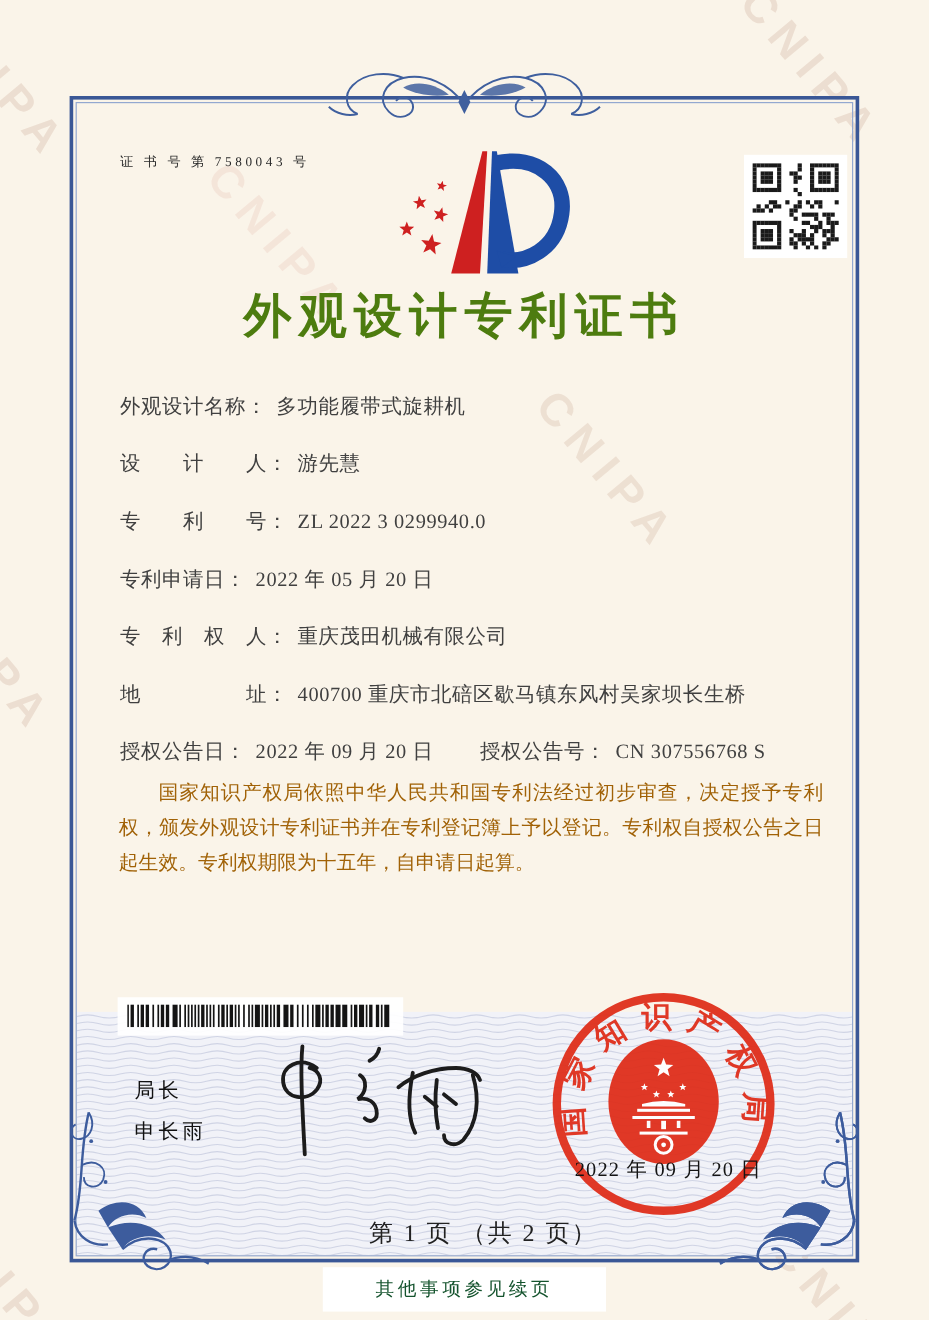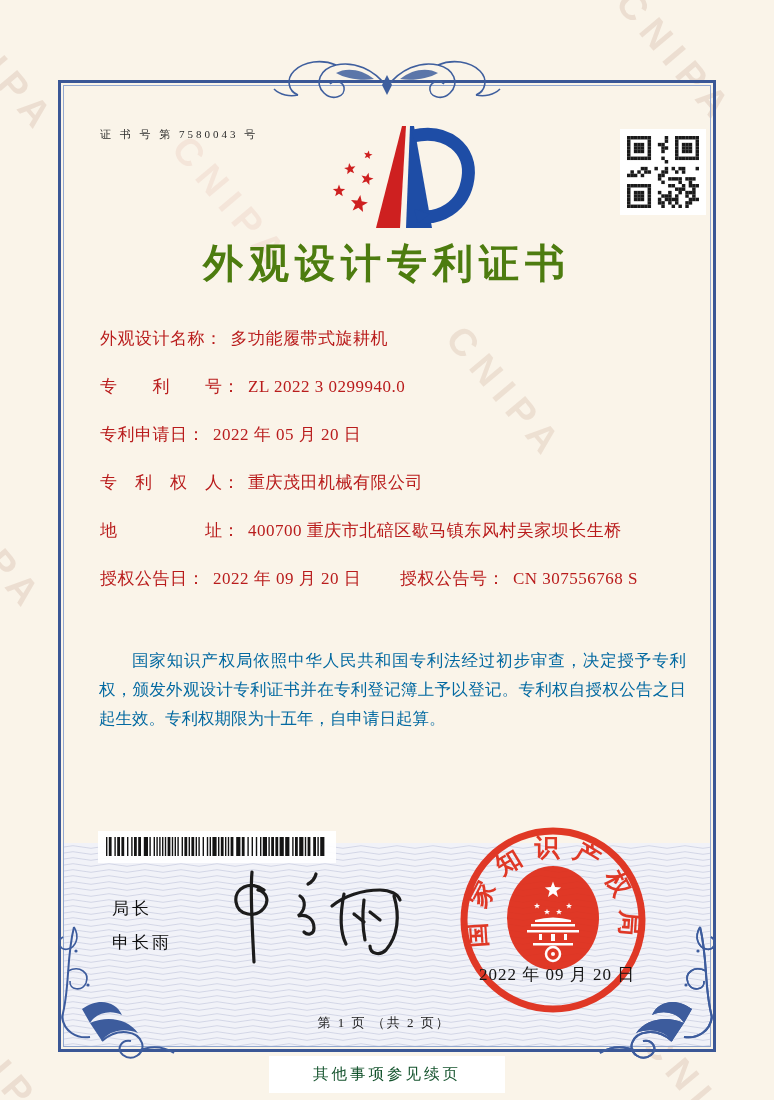--- a/index.html
+++ b/index.html
@@ -15,35 +15,35 @@
   .frame{position:absolute;left:58px;top:80px;width:652px;height:966px;
          border:3px solid #3a5796;}
   .frame-inner{position:absolute;left:2px;top:2px;right:2px;bottom:2px;
          border:1px solid #93a8d0;}
   
   .waves{position:absolute;left:64px;top:843px;width:646px;height:203px;overflow:hidden;}
   .certno{position:absolute;left:100px;top:127px;font-size:11px;letter-spacing:3px;color:#2b2b2b;}
   .qrbox{position:absolute;left:620px;top:129px;width:86px;height:86px;background:#ffffff;}
   .title{position:absolute;left:0;top:236px;width:774px;text-align:center;
          font-size:40px;font-weight:bold;letter-spacing:6px;color:#4d7c0f;}
-  .fields{position:absolute;left:100px;top:327px;width:575px;font-size:17px;color:#b91c1c;}
+  .fields{position:absolute;left:100px;top:327px;width:575px;font-size:17px;color:#404040;}
   .frow{height:22px;margin-bottom:26px;position:relative;letter-spacing:.5px;}
   .lbl{white-space:pre;}
   .val{margin-left:8px;white-space:pre;}
   .grant-no{position:absolute;left:300px;top:0;}
   .paras{position:absolute;left:99px;top:646px;width:587px;font-size:16.5px;
-         line-height:29px;color:#0369a1;text-align:justify;}
+         line-height:29px;color:#a16207;text-align:justify;}
   .paras p{margin:0;text-indent:2em;}
   .barcode-box{position:absolute;left:98px;top:831px;width:238px;height:32px;background:rgba(255,255,255,.92);}
   .signer{position:absolute;left:112px;font-family:"Liberation Sans","DejaVu Sans",sans-serif;
           font-size:17px;letter-spacing:3px;color:#111;font-weight:500;}
   .seal-date{position:absolute;left:462px;top:963px;width:190px;text-align:center;
              font-size:17px;letter-spacing:1px;color:#141414;z-index:6;}
   .pagenote{position:absolute;left:58px;top:1014px;width:652px;text-align:center;
-            font-size:13px;letter-spacing:2px;color:#222;z-index:6;}
+            font-size:20px;letter-spacing:2px;color:#222;z-index:6;padding-left:19px;}
   .contnote{position:absolute;left:50%;transform:translateX(-50%);top:1056px;
             background:#ffffff;padding:8px 44px;font-size:15.5px;letter-spacing:3px;color:#14532d;}
   svg{display:block;}
 </style>
 </head>
 <body>
 
 <div class="wm" style="left:-38px;top:-8px">CNIPA</div>
 <div class="wm" style="left:640px;top:-18px">CNIPA</div>
 <div class="wm" style="left:196px;top:128px;color:#d99a8d;opacity:.16">CNIPA</div>
@@ -311,20 +311,23 @@
     <use href="#orn-half" transform="translate(250,0) scale(-1,1)"></use>
     <polygon points="125,18 130,28 125,38 120,28" fill="#3f5f9e" stroke="none"></polygon>
   </g>
 </svg>
 
 <div class="fields">
   <div class="frow">
     <span class="lbl">外观设计名称：</span><span class="val">多功能履带式旋耕机</span>
   </div>
   <div class="frow">
+    <span class="lbl">设　　计　　人：</span><span class="val">游先慧</span>
+  </div>
+  <div class="frow">
     <span class="lbl">专　　利　　号：</span><span class="val">ZL 2022 3 0299940.0</span>
   </div>
   <div class="frow">
     <span class="lbl">专利申请日：</span><span class="val">2022 年 05 月 20 日</span>
   </div>
   <div class="frow">
     <span class="lbl">专　利　权　人：</span><span class="val">重庆茂田机械有限公司</span>
   </div>
   <div class="frow">
     <span class="lbl">地　　　　　址：</span><span class="val">400700 重庆市北碚区歇马镇东风村吴家坝长生桥</span>

